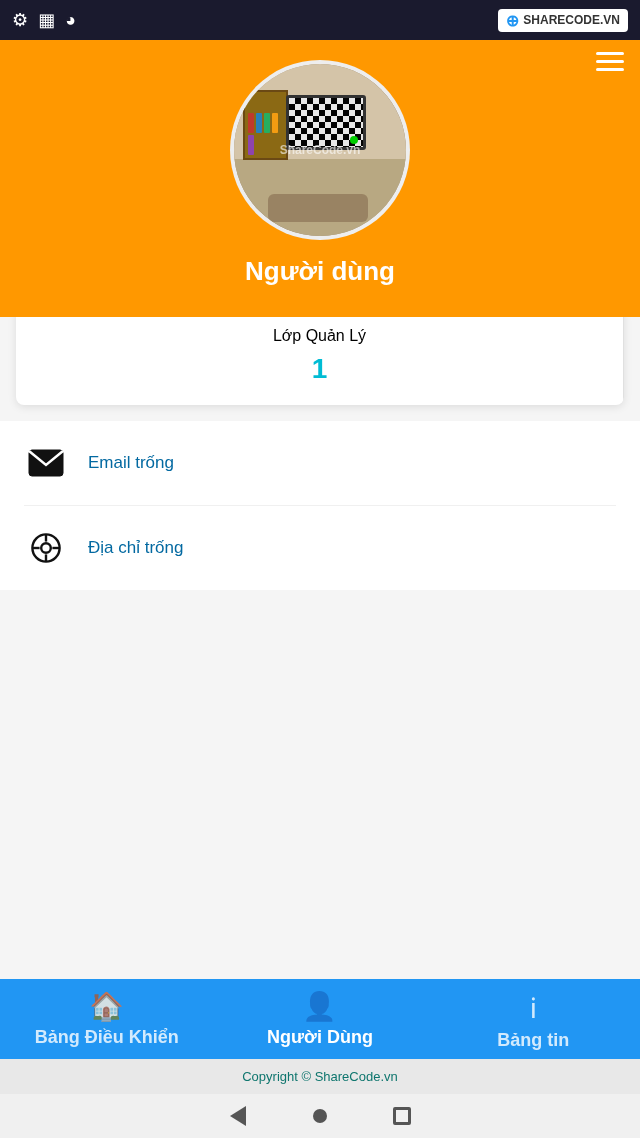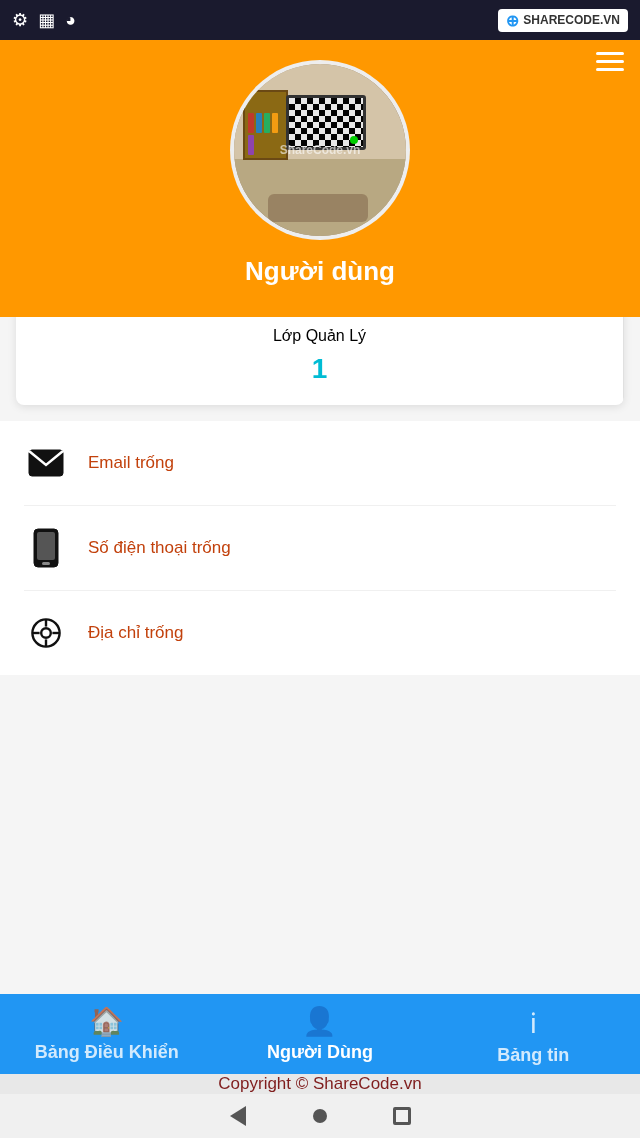--- a/index.html
+++ b/index.html
@@ -234,21 +234,21 @@
       height: 44px;
       display: flex;
       align-items: center;
       justify-content: center;
       font-size: 28px;
       color: #222;
       flex-shrink: 0;
     }
     .info-text {
       font-size: 17px;
-      color: #c2410c;
+      color: #0369a1;
       font-weight: 500;
     }
 
     
     .location-icon-svg {
       width: 32px;
       height: 32px;
     }
 
     
@@ -296,22 +296,23 @@
       display: flex;
       align-items: center;
       justify-content: center;
       cursor: pointer;
     }
 
     
     .copyright-bar {
       background: #e8e8e8;
       text-align: center;
-      font-size: 17px;
-      color: #7f1d1d;
+      padding: 10px;
+      font-size: 13px;
+      color: #0f766e;
     }
 
     .back-arrow {
       width: 0;
       height: 0;
       border-top: 10px solid transparent;
       border-bottom: 10px solid transparent;
       border-right: 16px solid #555;
     }
     .home-dot {
@@ -386,30 +387,20 @@
   <div class="info-item">
     <div class="info-icon">
       <svg width="36" height="28" viewBox="0 0 36 28">
         <rect x="1" y="1" width="34" height="26" rx="3" fill="#111" stroke="#111"></rect>
         <polyline points="1,2 18,16 35,2" fill="none" stroke="#fff" stroke-width="2.5"></polyline>
       </svg>
     </div>
     <div class="info-text">Email trống</div>
   </div>
 
-  <div class="info-item">
-    <div class="info-icon">
-      <svg width="26" height="40" viewBox="0 0 26 40">
-        <rect x="1" y="1" width="24" height="38" rx="4" fill="#111" stroke="#111"></rect>
-        <rect x="4" y="4" width="18" height="28" rx="2" fill="#555"></rect>
-        <rect x="9" y="34" width="8" height="3" rx="1.5" fill="#888"></rect>
-      </svg>
-    </div>
-    <div class="info-text">Số điện thoại trống</div>
-  </div>
 
   <div class="info-item">
     <div class="info-icon">
       <svg class="location-icon-svg" viewBox="0 0 40 40">
         <circle cx="20" cy="20" r="17" fill="none" stroke="#111" stroke-width="3"></circle>
         <circle cx="20" cy="20" r="6" fill="none" stroke="#111" stroke-width="3"></circle>
         <line x1="20" y1="3" x2="20" y2="12" stroke="#111" stroke-width="3"></line>
         <line x1="20" y1="28" x2="20" y2="37" stroke="#111" stroke-width="3"></line>
         <line x1="3" y1="20" x2="12" y2="20" stroke="#111" stroke-width="3"></line>
         <line x1="28" y1="20" x2="37" y2="20" stroke="#111" stroke-width="3"></line>

